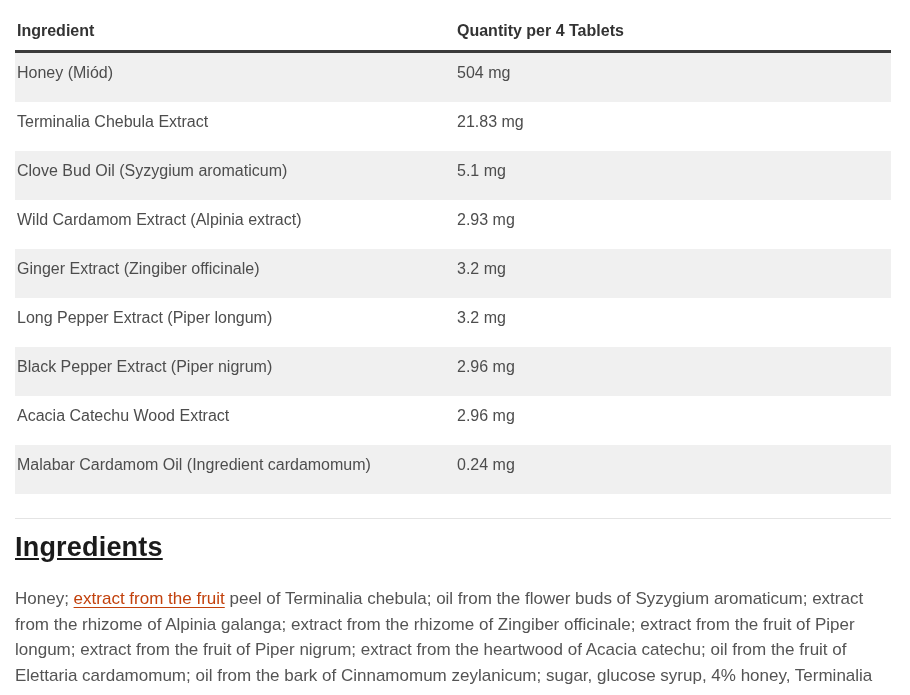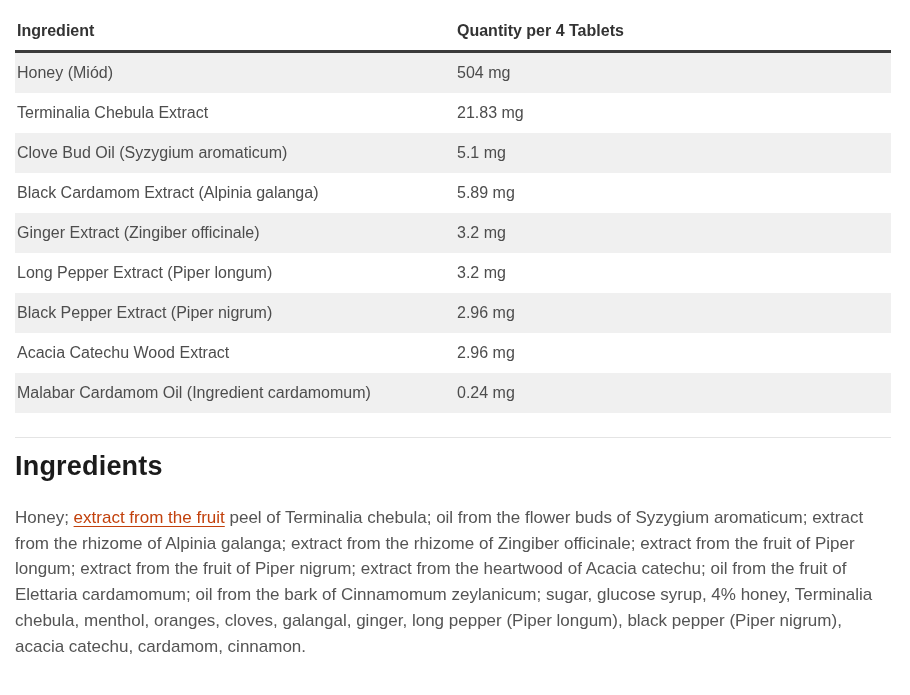--- a/index.html
+++ b/index.html
@@ -36,36 +36,37 @@
     font-weight: 700;
     color: #333333;
     padding: 7px 0 10px 2px;
     border-bottom: 3px solid #3b3b3b;
     margin-left: 44px;
   }
   table.ingredients-table tbody td {
     font-size: 16px;
     color: #4d4d4d;
     height: 40px;
-    padding: 0 0 0 2px;
+    padding: 0 0 9px 2px;
     vertical-align: middle;
     white-space: nowrap;
     overflow: hidden;
   }
   table.ingredients-table tbody tr:nth-child(odd) {
     background: #f0f0f0;
   }
 
   
   .ingredients-heading {
     margin: 13px 0 0 0;
     font-size: 27px;
     font-weight: 700;
     color: #1b1b1b;
     letter-spacing: 0.2px;
+    text-decoration: underline;
   }
   .ingredients-paragraph {
     margin: 23px 0 0 0;
     width: 876px;
     font-size: 17px;
     line-height: 25.7px;
     color: #545454;
   }
   .term-link {
     color: #c2410c;
@@ -98,22 +99,22 @@
           </tr>
           <tr>
             <td>Terminalia Chebula Extract</td>
             <td>21.83 mg</td>
           </tr>
           <tr>
             <td>Clove Bud Oil (Syzygium aromaticum)</td>
             <td>5.1 mg</td>
           </tr>
           <tr>
-            <td>Black Cardamom Extract (Alpinia galanga)</td>
-            <td>5.89 mg</td>
+            <td>Wild Cardamom Extract (Alpinia extract)</td>
+            <td>2.93 mg</td>
           </tr>
           <tr>
             <td>Ginger Extract (Zingiber officinale)</td>
             <td>3.2 mg</td>
           </tr>
           <tr>
             <td>Long Pepper Extract (Piper longum)</td>
             <td>3.2 mg</td>
           </tr>
           <tr>

